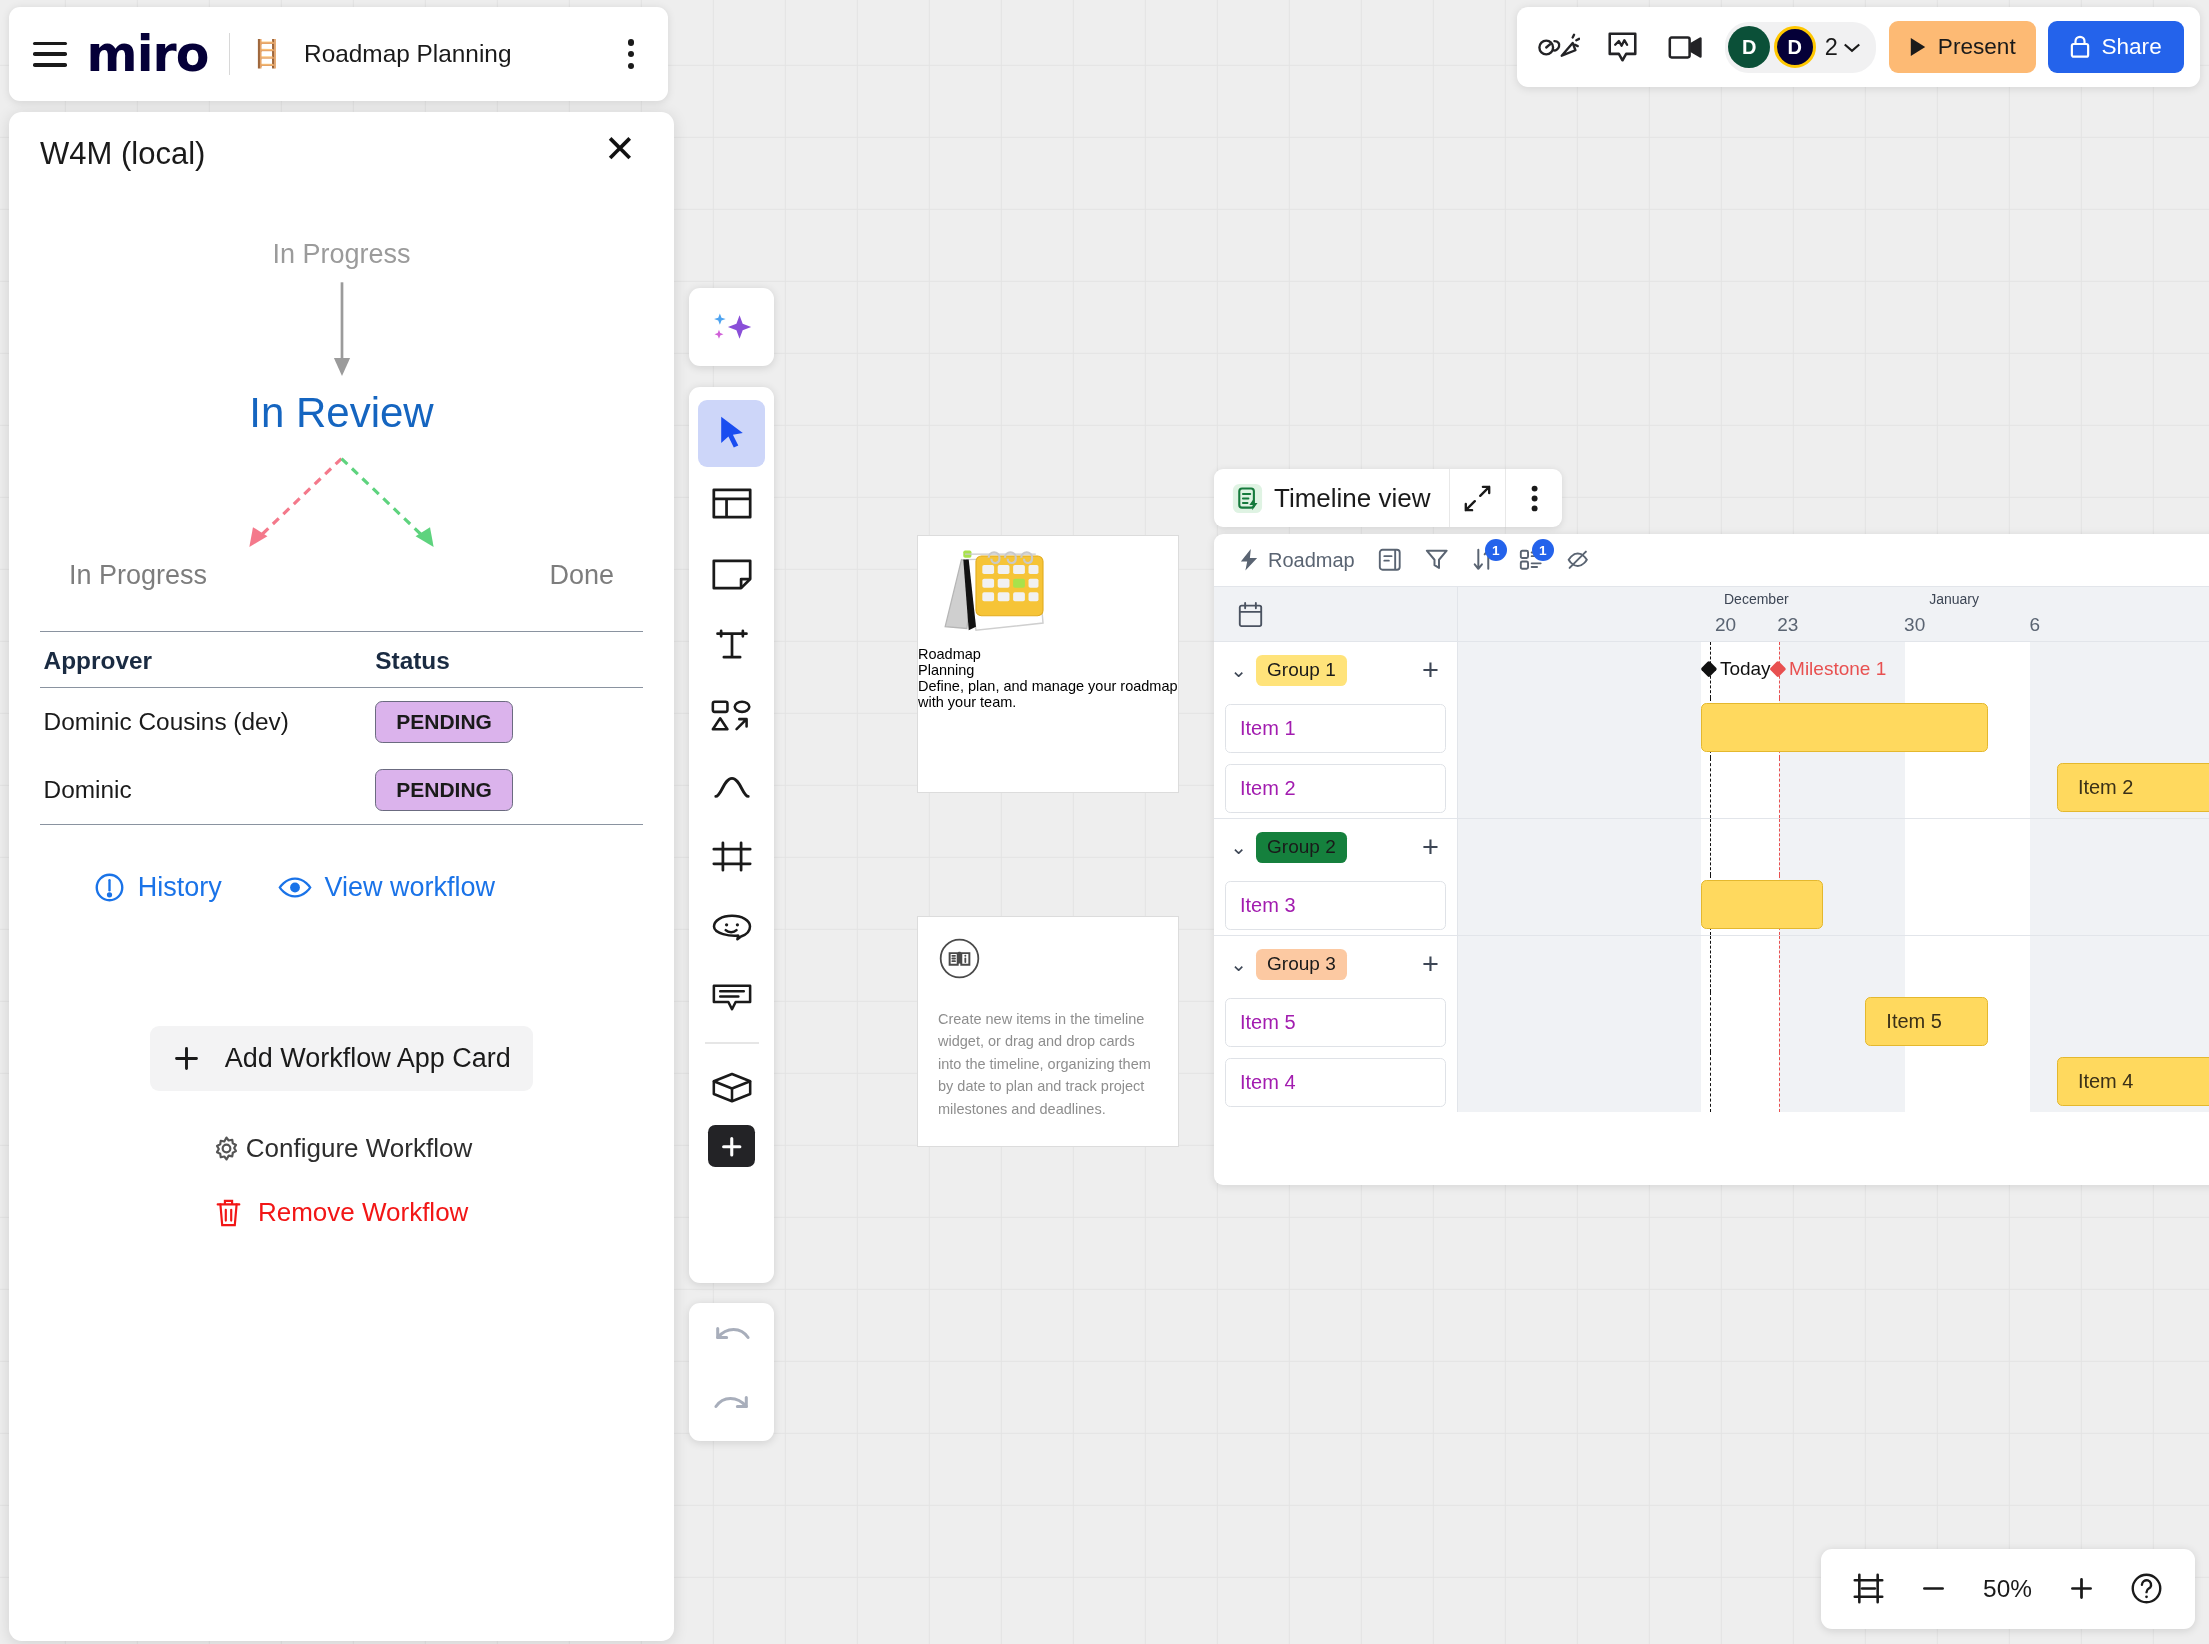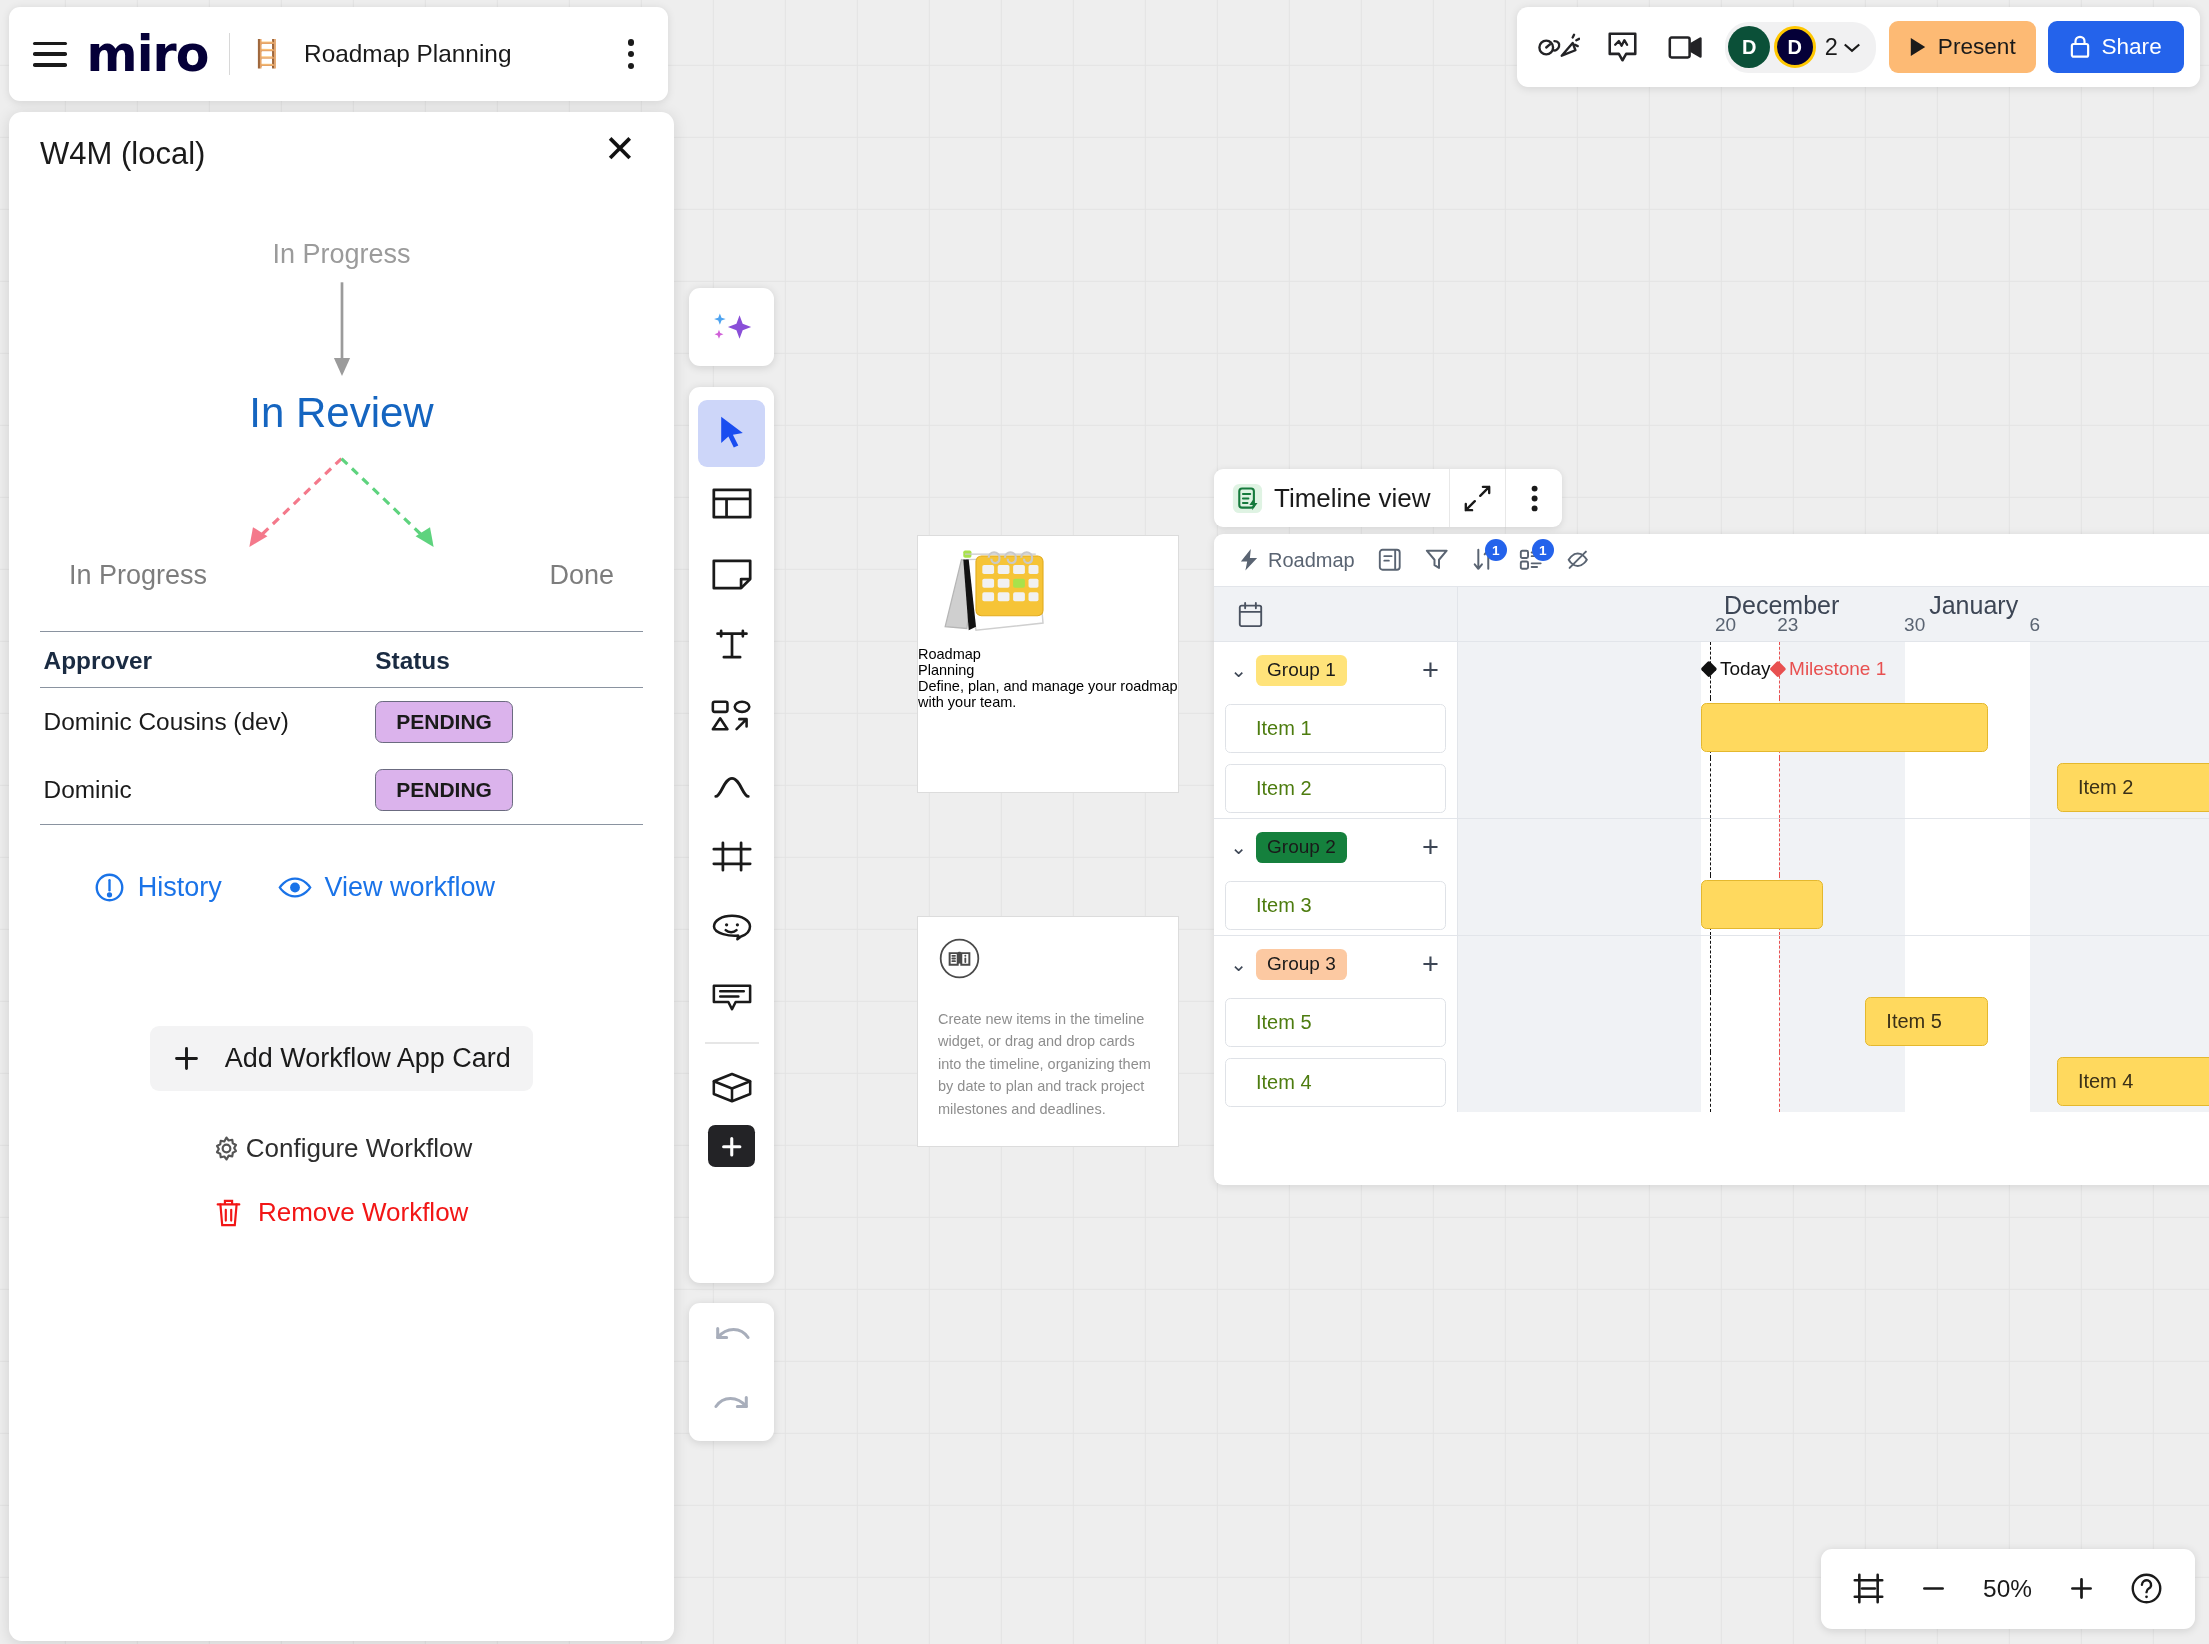--- a/index.html
+++ b/index.html
@@ -148,37 +148,37 @@
   .tl-badge { position: absolute; top: -9px; right: -11px; width: 22px; height: 22px;
     background: #2463eb; border-radius: 50%; color: #fff; font-size: 13.6px; font-weight: 700;
     display: flex; align-items: center; justify-content: center; }
 
   .tl-grid { position: relative; }
   #tl-head { display: flex; height: 56px; background: #f0f2f5;
     border-top: 0.9px solid #e2e5ea; border-bottom: 0.9px solid #e2e5ea; }
   .tl-head-left { width: 244px; display: flex; align-items: center; padding-left: 23.5px;
     border-right: 0.9px solid #e2e5ea; }
   .tl-head-right { flex: 1; position: relative; }
-  .tl-month { position: absolute; top: 3.6px; font-size: 25px; color: #3d4655; }
+  .tl-month { position: absolute; top: 3.6px; font-size: 14px; color: #3d4655; }
   .tl-day { position: absolute; top: 27px; font-size: 19px; color: #5a6472; }
 
   .tl-body { position: relative; }
   .tl-band { position: absolute; top: 0; bottom: 0; background: #f0f2f5; }
   .tl-row { display: flex; position: relative; }
   .tl-left { width: 244px; border-right: 0.9px solid #e2e5ea; background: #fff;
     position: relative; z-index: 3; }
   .tl-right { flex: 1; position: relative; }
   .grp-row .tl-left { height: 56px; display: flex; align-items: center; padding: 0 18px 0 16.3px; }
   .grp-chev { font-size: 20px; color: #3d4655; cursor: pointer; margin-right: 9px; }
   .grp-chip { border-radius: 6.3px; padding: 4.5px 11px; font-size: 19px; color: #1a1a1a; }
   .grp-plus { margin-left: auto; font-size: 29px; color: #3d4655; cursor: pointer;
     line-height: 18px; }
   .item-row .tl-left { height: 60px; display: flex; align-items: center; padding: 0 11px; }
   .item-pill { flex: 1; height: 49px; border: 0.9px solid #dfe2e7; border-radius: 5.4px;
-    display: flex; align-items: center; padding-left: 30px; font-size: 20px; color: #4d7c0f;
+    display: flex; align-items: center; padding-left: 14px; font-size: 20px; color: #a21caf;
     background: #fff; cursor: pointer; }
   .grp-sep { border-top: 0.9px solid #e2e5ea; }
   .bar { position: absolute; top: 5.4px; height: 49px; background: #ffd95e;
     border: 0.9px solid #e4b82e; border-radius: 5.4px; display: flex; align-items: center;
     padding-left: 20px; font-size: 20px; color: #3a3018; cursor: pointer; }
   .vline { position: absolute; top: 0; bottom: 0; width: 0; border-left: 1.8px dashed #111;
     z-index: 4; }
   .vline.red { border-left: 1.8px dashed #e85050; }
   .marker-lbl { position: absolute; font-size: 19px; display: flex; align-items: center;
     gap: 5.4px; z-index: 5; white-space: nowrap; }

